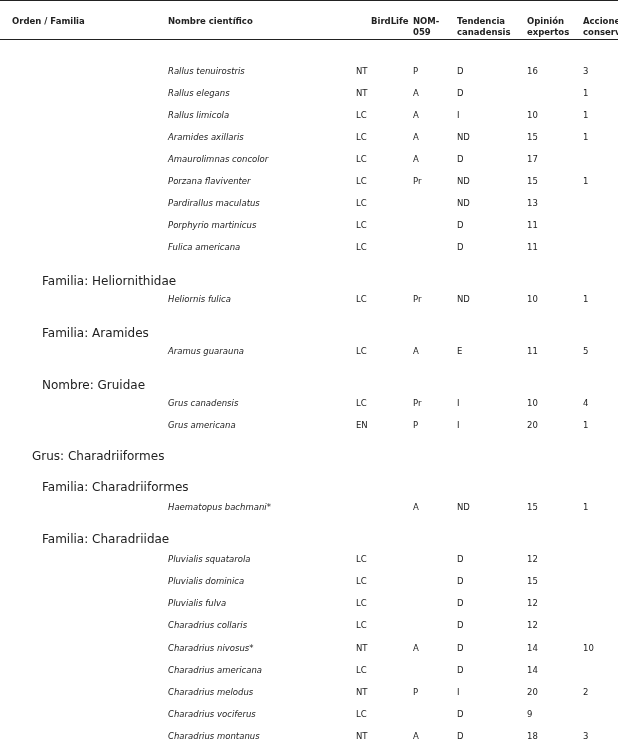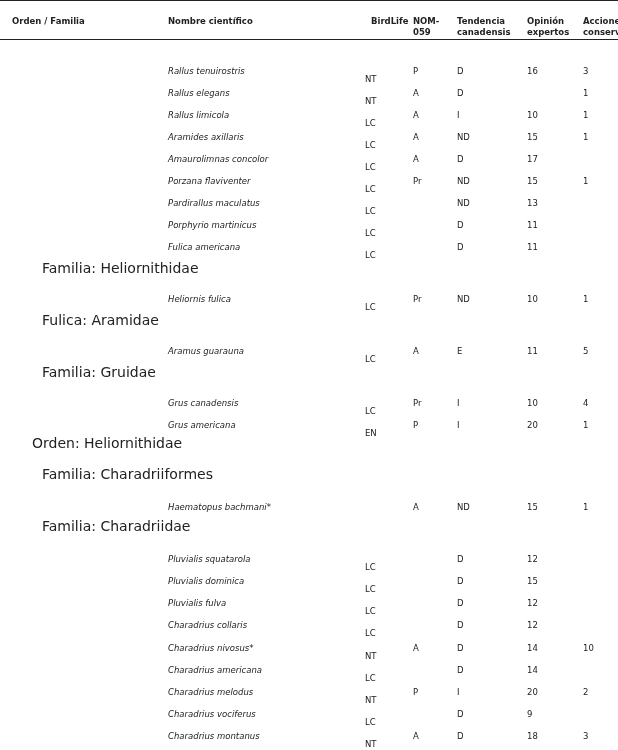--- a/index.html
+++ b/index.html
@@ -4,48 +4,48 @@
 <style>
   html, body { margin:0; padding:0; background:#ffffff; }
   body { width:618px; height:750px; overflow:hidden; position:relative;
          font-family:"DejaVu Sans", sans-serif; color:#222; }
   .rule-top { position:absolute; left:0; top:0; width:618px; height:1px; background:#222; }
   .rule-head { position:absolute; left:0; top:39px; width:618px; height:1px; background:#222; }
   .hdr { position:absolute; top:16px; font-size:8.5px; font-weight:bold; line-height:11px; color:#222; white-space:nowrap; }
   .row { position:absolute; left:0; width:618px; height:14px; font-size:8.5px; line-height:14px; }
   .row span { position:absolute; top:0; white-space:nowrap; }
   .sp { left:168px; font-style:italic; }
-  .bl { left:365px;margin-top:8px; }
+  .bl { left:356px; }
   .nom { left:413px; }
   .ten { left:457px; }
   .op { left:527px; }
   .ac { left:583px; }
-  .group { position:absolute; font-size:14px; line-height:14px; white-space:nowrap; color:#222; }
+  .group { position:absolute; font-size:12px; line-height:14px; white-space:nowrap; color:#222;margin-top:13px; }
 </style>
 </head>
 <body>
 
 <div class="rule-top"></div>
 
 <div>
   <div class="hdr" style="left:12px"><span>Orden / Familia</span></div>
   <div class="hdr" style="left:168px"><span>Nombre científico</span></div>
   <div class="hdr" style="left:371px"><span>BirdLife</span></div>
   <div class="hdr" style="left:413px"><span>NOM-</span><br><span>059</span></div>
   <div class="hdr" style="left:457px"><span>Tendencia</span><br><span>canadensis</span></div>
   <div class="hdr" style="left:527px"><span>Opinión</span><br><span>expertos</span></div>
   <div class="hdr" style="left:583px"><span>Acciones</span><br><span>conserva</span></div>
 </div>
 
 <div class="rule-head"></div>
 
 <div class="group" style="left:42px; top:261px">Familia: Heliornithidae</div>
-<div class="group" style="left:42px; top:313px">Fulica: Aramidae</div>
-<div class="group" style="left:42px; top:365px">Familia: Gruidae</div>
-<div class="group" style="left:32px; top:436px">Orden: Heliornithidae</div>
+<div class="group" style="left:42px; top:313px">Familia: Aramides</div>
+<div class="group" style="left:42px; top:365px">Nombre: Gruidae</div>
+<div class="group" style="left:32px; top:436px">Grus: Charadriiformes</div>
 <div class="group" style="left:42px; top:467px">Familia: Charadriiformes</div>
 <div class="group" style="left:42px; top:519px">Familia: Charadriidae</div>
 
 <div class="row" style="top:64px">
   <span class="sp">Rallus tenuirostris</span>
   <span class="bl">NT</span>
   <span class="nom">P</span>
   <span class="ten">D</span>
   <span class="op">16</span>
   <span class="ac">3</span>

